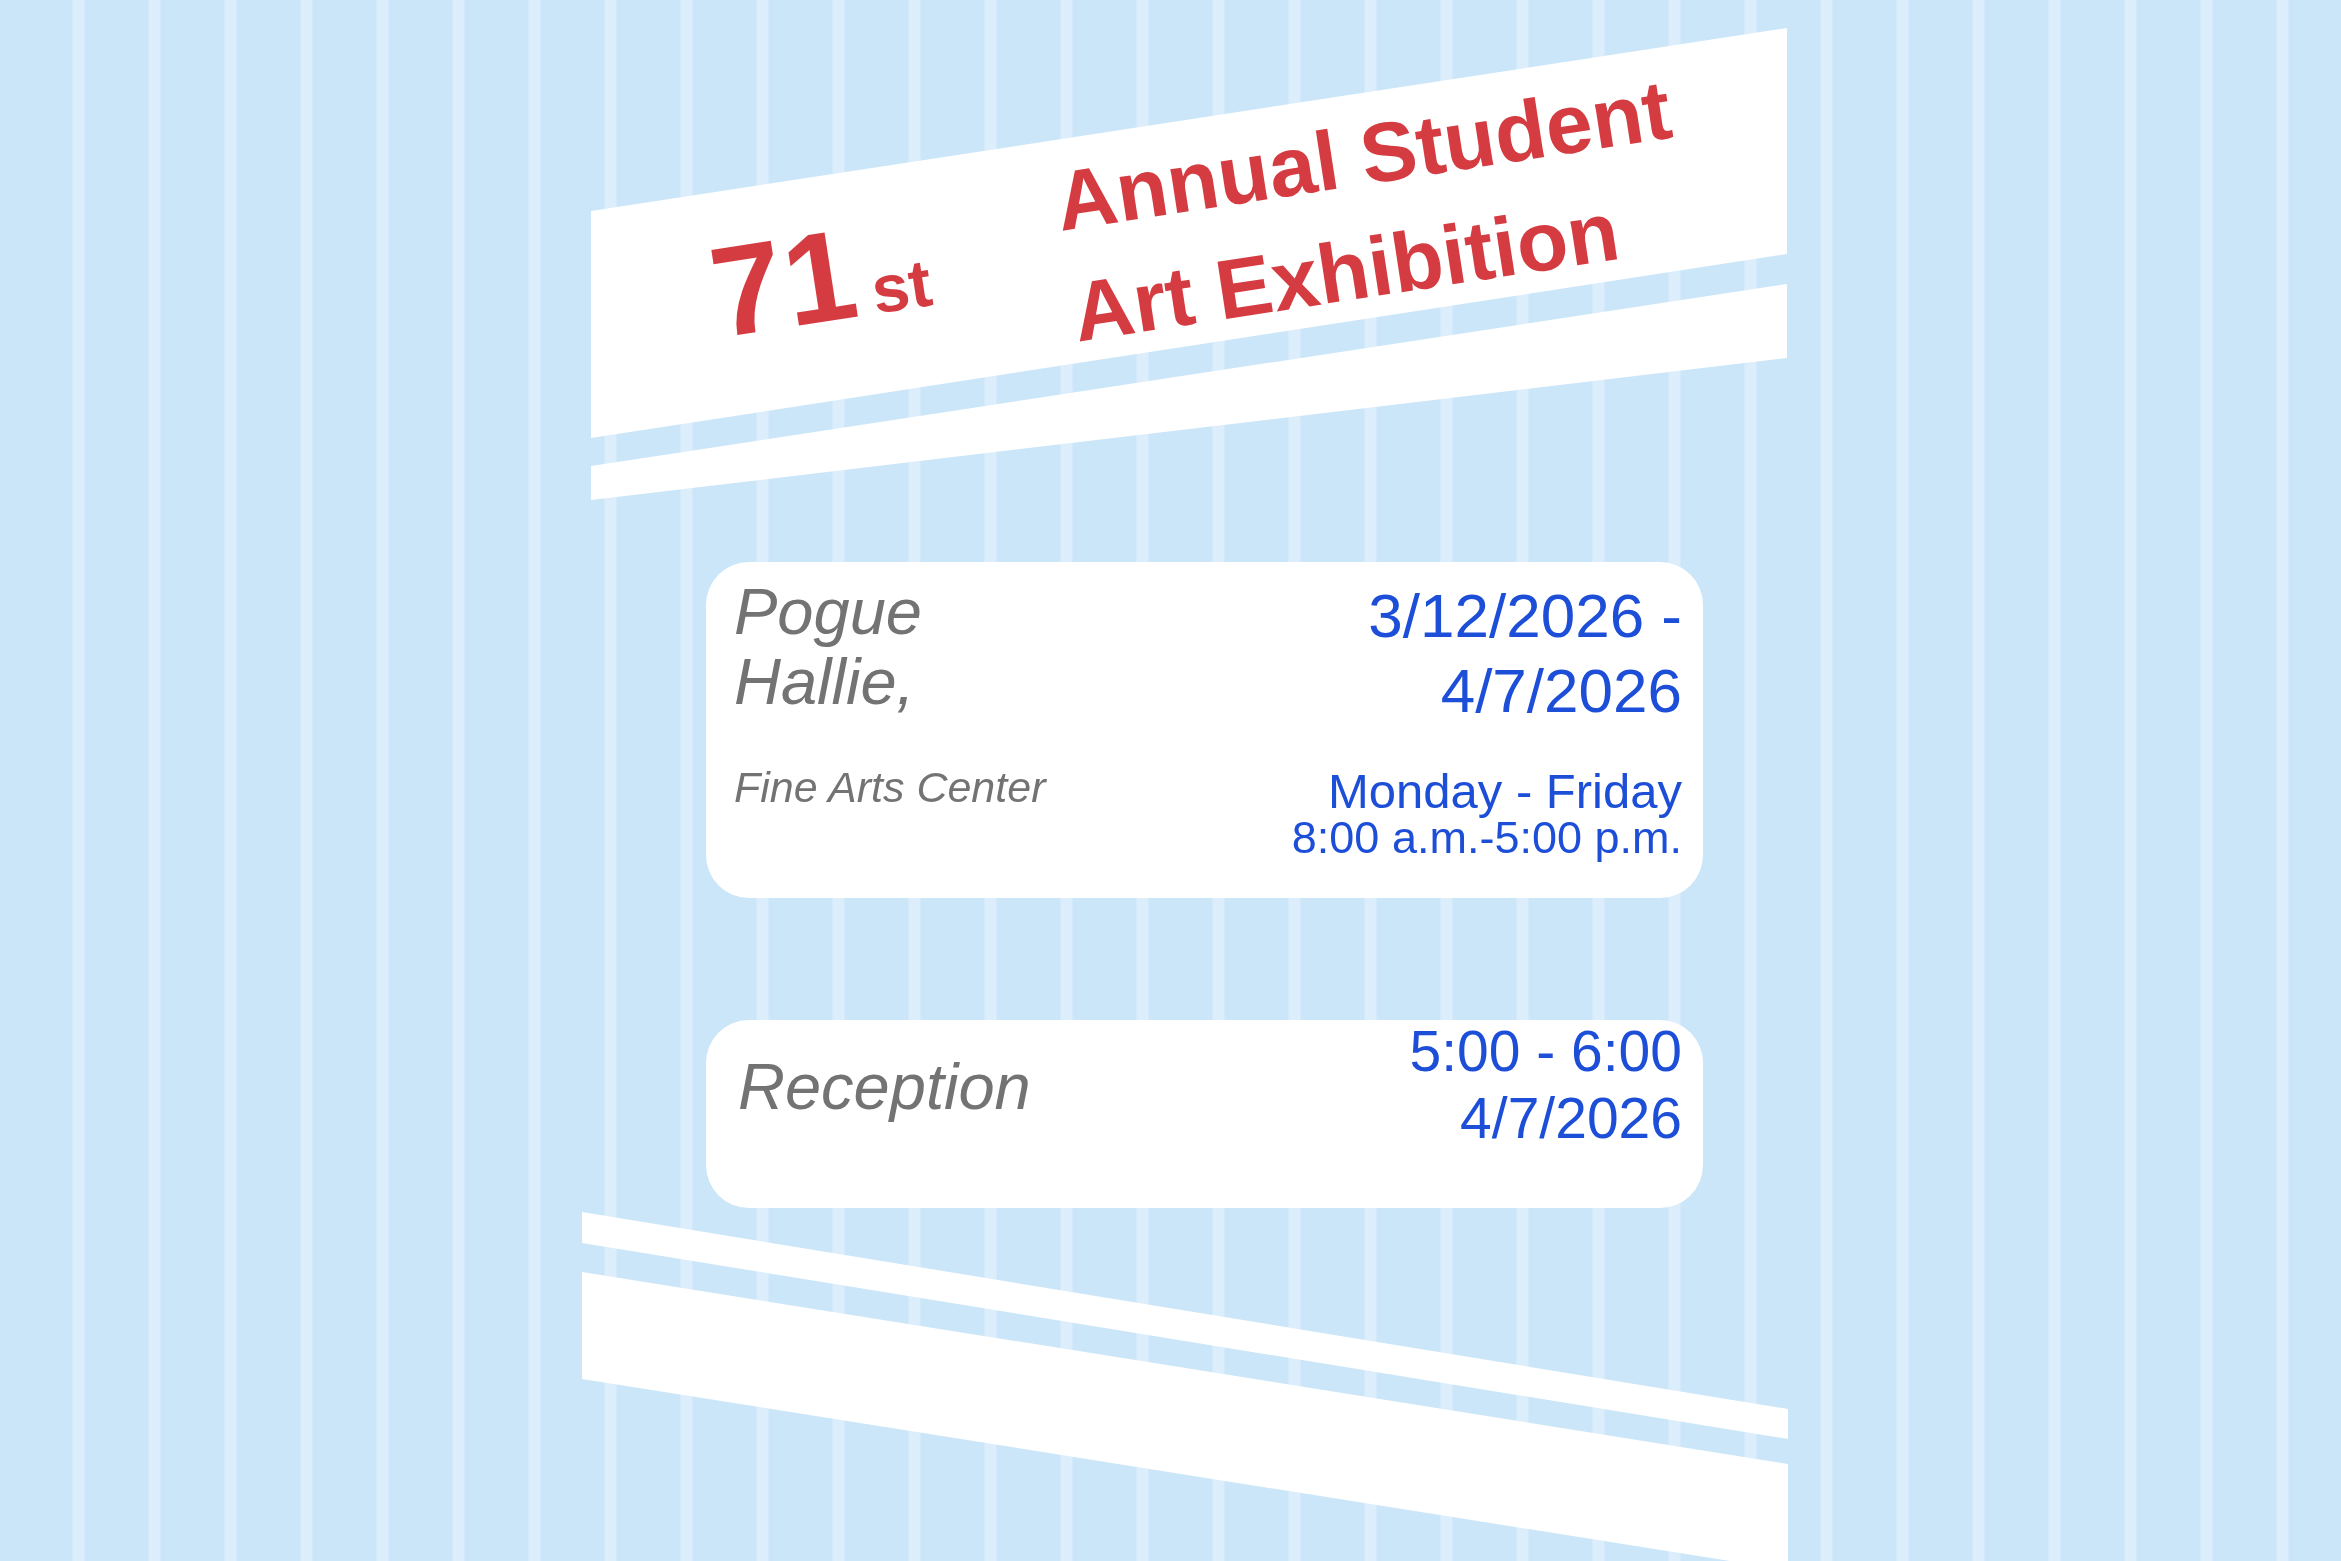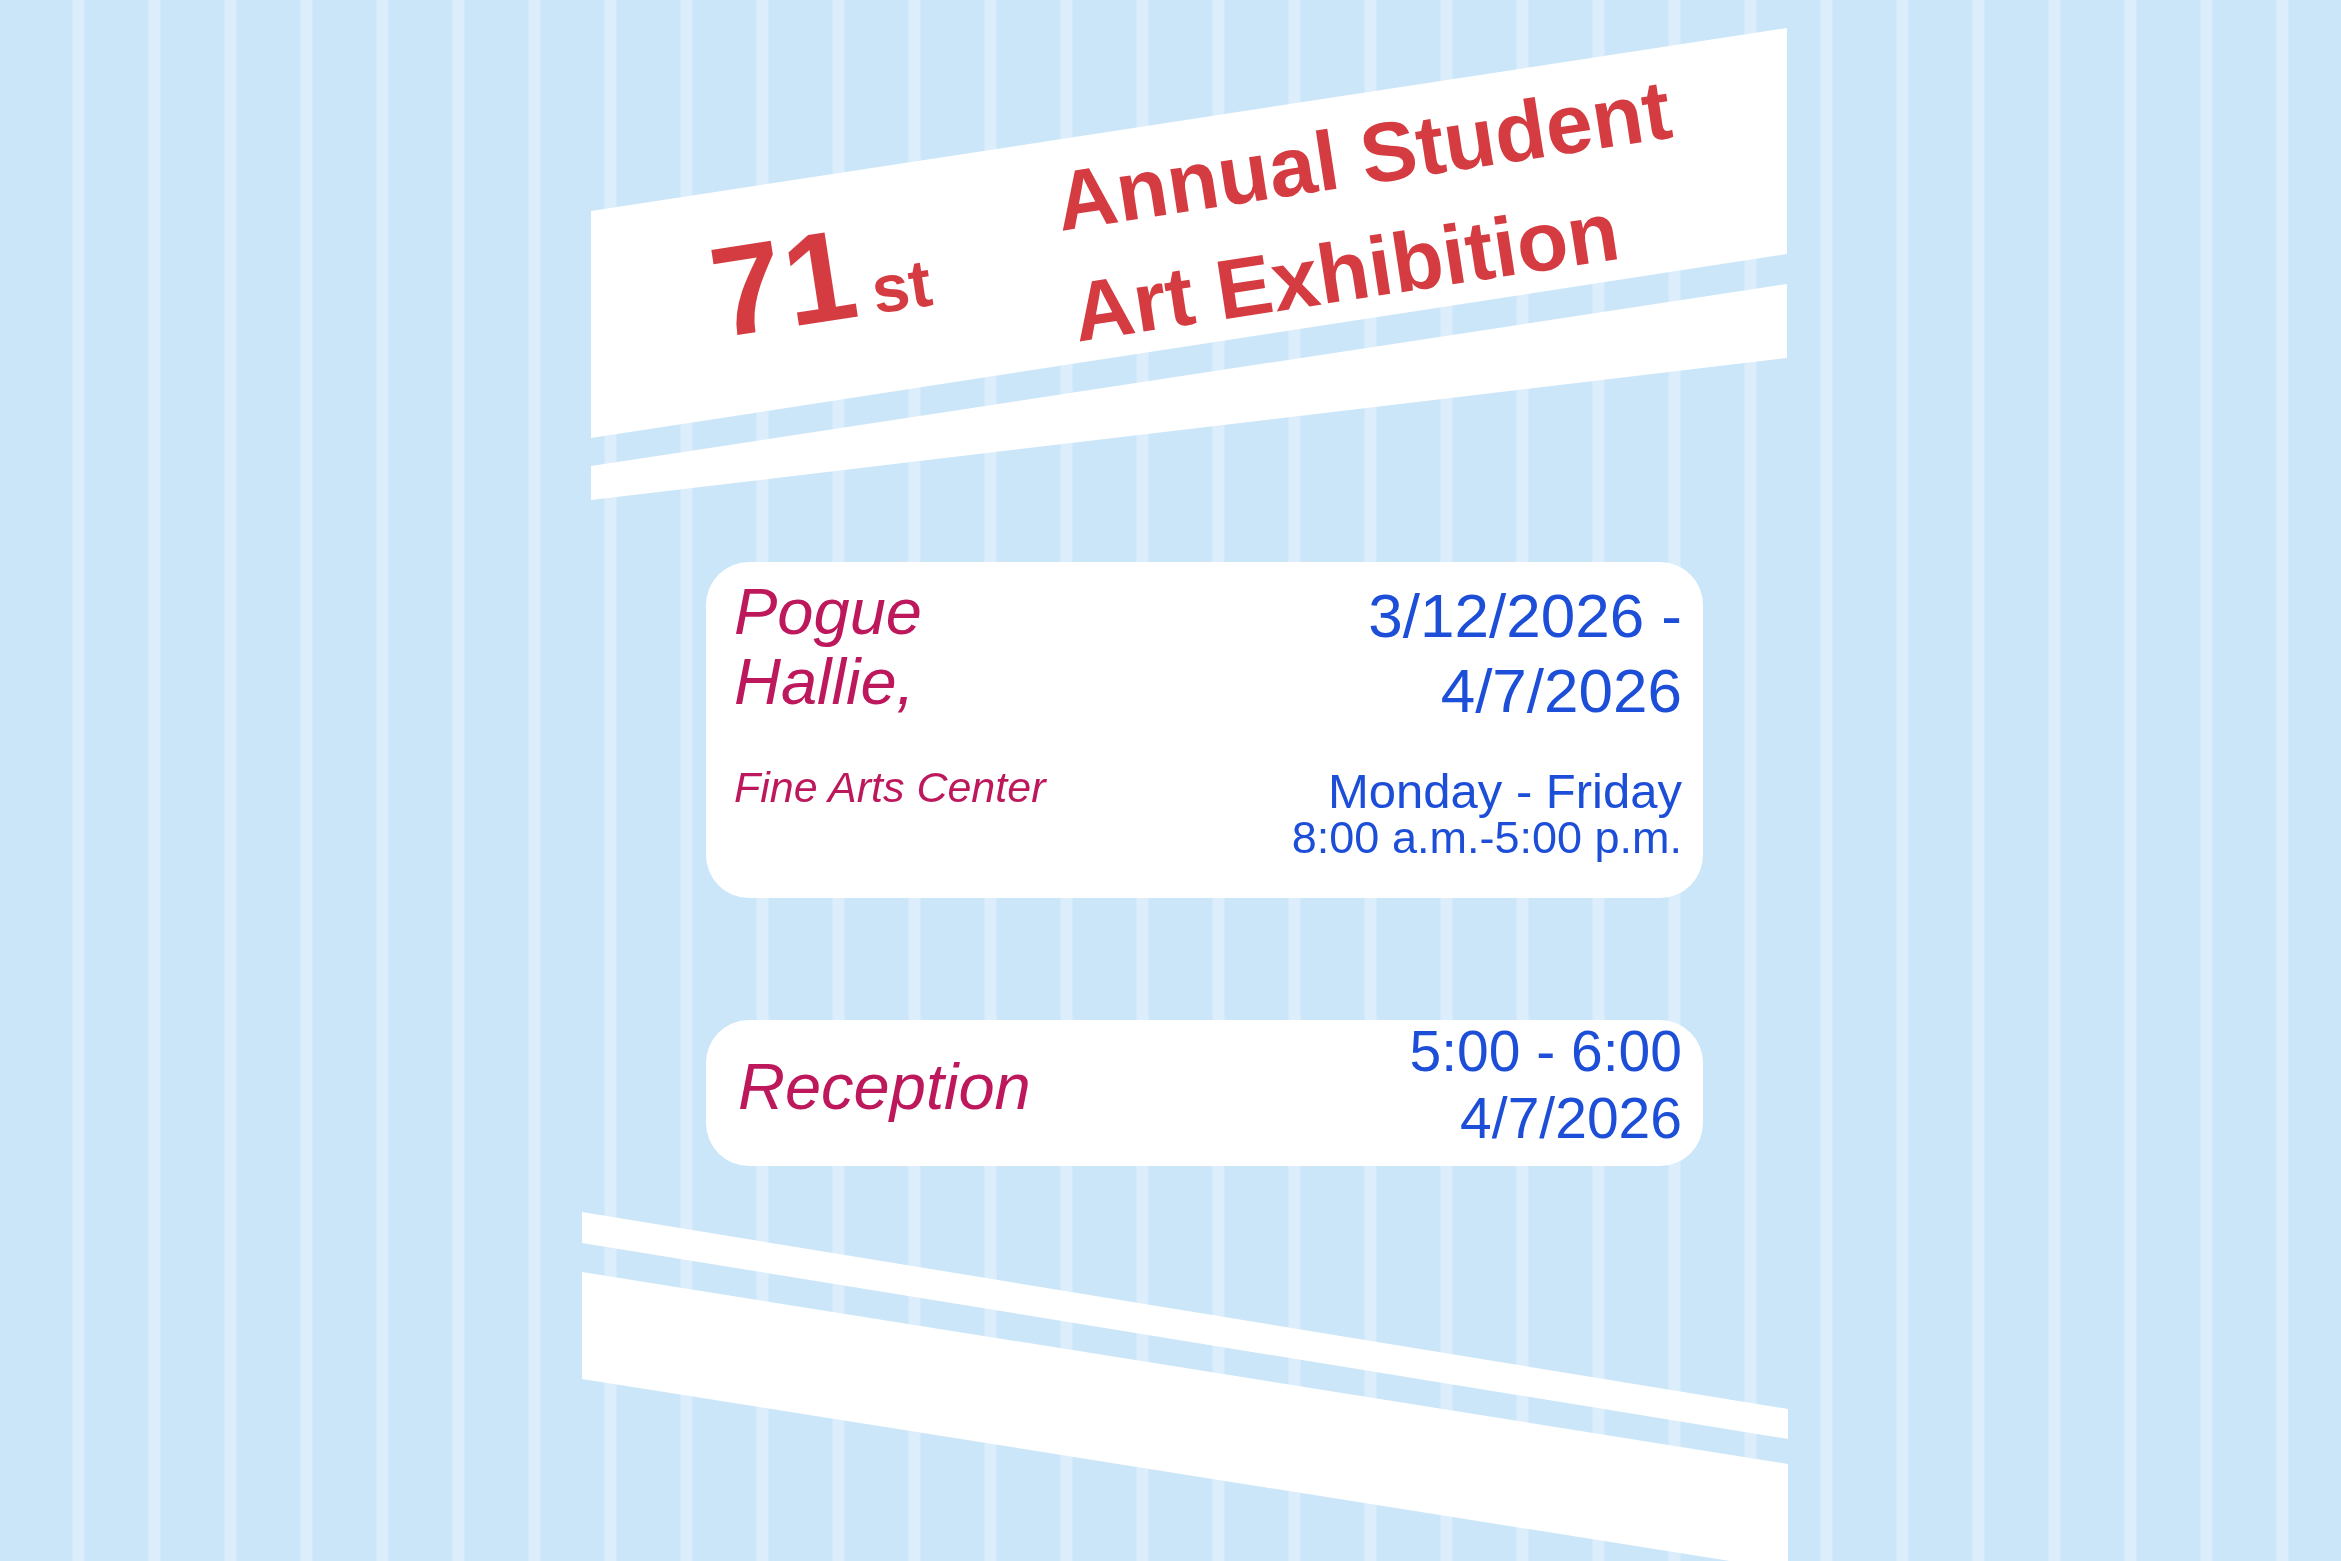--- a/index.html
+++ b/index.html
@@ -77,25 +77,25 @@
     width: 997px;
     background: #ffffff;
     border-radius: 43px;
   }
   .card-venue {
     top: 562px;
     height: 336px;
   }
   .card-reception {
     top: 1020px;
-    height: 146px;
+    height: 188px;
   }
   .red-italic {
     position: absolute;
-    color: #be185d;
+    color: #737373;
     font-style: italic;
     white-space: nowrap;
   }
   .gray-text {
     position: absolute;
     right: 21px;
     color: #1d4ed8;
     text-align: right;
     white-space: nowrap;
   }

